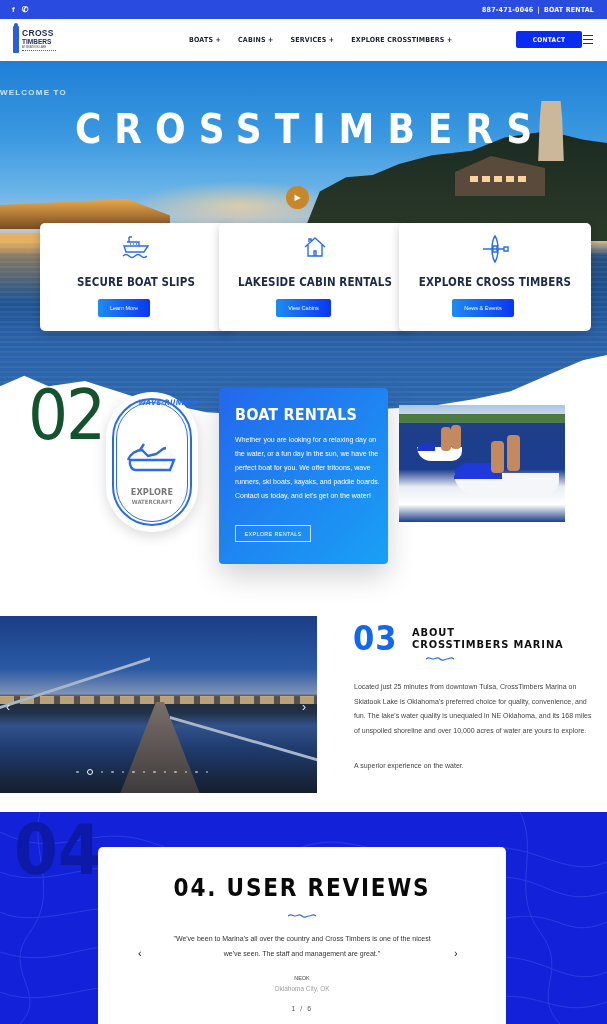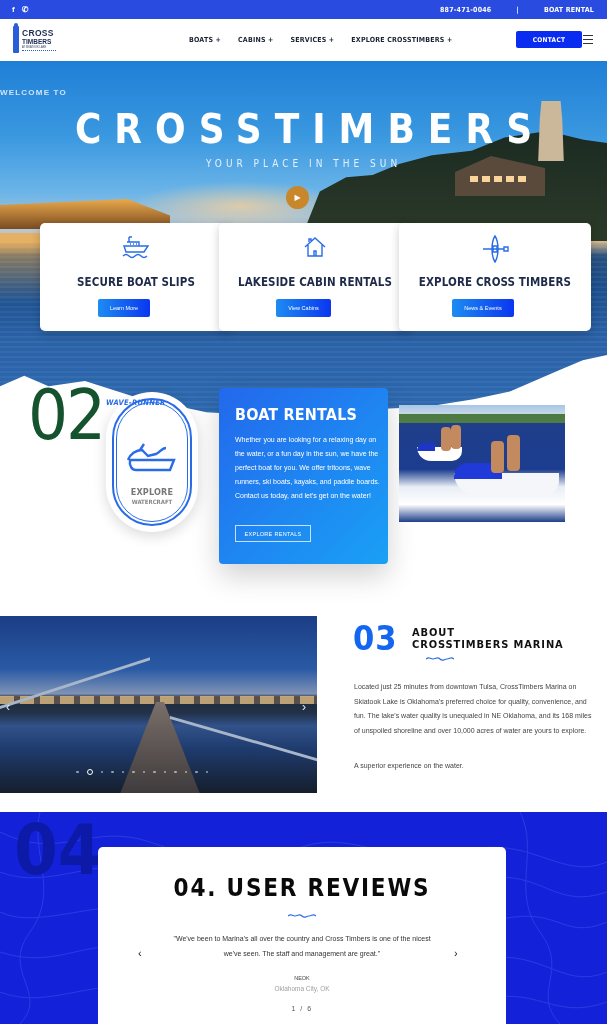--- a/index.html
+++ b/index.html
@@ -1,21 +1,21 @@
 <!DOCTYPE html>
 <html><head>
 <meta charset="utf-8">
 <style>
 *{box-sizing:border-box;margin:0;padding:0}
 html,body{width:607px;height:1024px;overflow:hidden;background:#fff;font-family:"Liberation Sans",sans-serif}
 .cond{font-family:"DejaVu Sans",sans-serif;font-stretch:condensed;}
 
 .topbar{position:absolute;left:0;top:0;width:607px;height:19px;background:#2a4be0;color:#fff;font-size:7px;font-weight:bold}
 .topbar .social{position:absolute;left:12px;top:5px;display:flex;gap:7px;font-size:8px}
-.topbar .right{position:absolute;right:13px;top:6px;display:flex;gap:25px;letter-spacing:.2px}
+.topbar .right{position:absolute;right:13px;top:6px;display:flex;gap:4px;letter-spacing:.2px}
 
 .nav{position:absolute;left:0;top:19px;width:607px;height:42px;background:#fff}
 .logo{position:absolute;left:13px;top:7px;width:50px;height:28px}
 .logo .tower{position:absolute;left:0;top:0;width:6px;height:27px;background:#2a5fd8;border-radius:1px}
 .logo .tower:before{content:"";position:absolute;left:1px;top:-3px;width:4px;height:4px;background:#2a5fd8;border-radius:2px 2px 0 0}
 .logo .t1{position:absolute;left:9px;top:3px;font-size:8.5px;font-weight:bold;color:#1c2a55;letter-spacing:.3px;line-height:8px}
 .logo .t2{position:absolute;left:9px;top:12px;font-size:6.5px;font-weight:bold;color:#1c2a55;line-height:7px}
 .logo .t3{position:absolute;left:9px;top:20px;font-size:2.6px;color:#1c2a55;line-height:3px}
 .logo .wave{position:absolute;left:9px;top:24px;width:34px;height:2px;border-top:1px dotted #2a5fd8}
 .menu{position:absolute;left:189px;top:17px;display:flex;gap:17px;font-size:7px;font-weight:bold;color:#1c2233;letter-spacing:.2px}
@@ -43,21 +43,21 @@
 .fcard .ftitle{position:absolute;left:0;top:52px;width:100%;font-size:11.5px;font-weight:bold;color:#1e2a4a;letter-spacing:.1px}
 .fcard .fbtn{position:absolute;top:76px;height:18px;border:none;border-radius:2px;color:#fff;font-size:5.5px;background:linear-gradient(90deg,#1d8cf2,#0a36f0)}
 
 .splash{position:absolute;left:0;top:355px;width:607px;height:260px;background:#fff;
  clip-path:polygon(0 12%,4% 8%,8% 12%,14% 10%,22% 16%,34% 22%,48% 24%,60% 21%,70% 20%,78% 17%,84% 14%,88% 10%,92% 6%,96% 2%,100% 0,100% 100%,0 100%)}
 .big02{position:absolute;left:28px;top:380px;font-size:70px;font-weight:normal;color:#14532d;letter-spacing:-2px;line-height:70px}
 
 .badge{position:absolute;left:106px;top:392px;width:92px;height:140px;border-radius:46px;background:#fff;box-shadow:0 4px 14px rgba(0,0,0,.15)}
 .badge .ring{position:absolute;left:6px;top:6px;right:6px;bottom:6px;border:2px solid #2a6ce8;border-radius:40px}
 .badge .ring2{position:absolute;left:10px;top:10px;right:10px;bottom:10px;border:1px solid #2a6ce8;border-radius:36px}
-.badge .arc{position:absolute;left:0;top:6px;width:100%;text-align:left;font-size:7.5px;font-weight:bold;color:#2a6ce8;font-style:italic;letter-spacing:.3px}
+.badge .arc{position:absolute;left:0;top:6px;width:100%;text-align:right;font-size:7.5px;font-weight:bold;color:#2a6ce8;font-style:italic;letter-spacing:.3px}
 .badge .jet{position:absolute;left:18px;top:48px;width:56px;height:36px}
 .badge .p1{position:absolute;left:0;top:95px;width:100%;text-align:center;font-size:9px;font-weight:bold;color:#777;letter-spacing:.2px}
 .badge .p2{position:absolute;left:0;top:106px;width:100%;text-align:center;font-size:6px;font-weight:bold;color:#888}
 
 .rental{position:absolute;left:219px;top:388px;width:169px;height:176px;border-radius:4px;background:linear-gradient(135deg,#2368ec,#1aa0f6);box-shadow:0 12px 28px rgba(0,0,0,.18);color:#fff}
 .rental h2{position:absolute;left:16px;top:17px;font-size:16px;font-weight:bold;letter-spacing:.2px}
 .rental p{position:absolute;left:16px;top:45px;width:145px;font-size:7px;line-height:14px}
 .rental .rbtn{position:absolute;left:16px;top:137px;width:76px;height:17px;border:1px solid rgba(255,255,255,.75);background:transparent;color:#fff;font-size:5.5px;letter-spacing:.3px}
 
 .jetphoto{position:absolute;left:399px;top:405px;width:166px;height:117px;overflow:hidden;background:linear-gradient(180deg,#a9c6e6 0,#c8d8e9 8%,#4c7a3e 8%,#4f7c48 15%,#1f3f8b 15%,#1c3d8f 55%,#e9eef5 70%,#ffffff 85%,#1d3f8a 100%)}
@@ -135,21 +135,20 @@
   <div class="sky-sun"></div>
   <div class="trees"></div>
   <div class="house"></div>
   <div class="house-lights"></div>
   <div class="tower"></div>
   <div class="dock"></div>
   <div class="dock-refl"></div>
   <div class="water"></div>
   <div class="welcome">WELCOME TO</div>
   <div class="hero-title cond">CROSSTIMBERS</div>
-  <div class="tagline cond">YOUR PLACE IN THE SUN</div>
   <button class="play-btn">
       <span>▶</span>
     </button>
 </div>
 
 <div class="fcard" style="left:40px">
   <div class="icon">
     <svg width="30" height="24" viewBox="0 0 30 24" fill="none" stroke="#2a6ce8" stroke-width="1.4">
         <path d="M8 2v5M8 2h3M6 7h12v4M3 11h24l-4 6H5z M9 9h1M12 9h1M15 9h1M2 21c2-2 4-2 6 0s4 2 6 0 4-2 6 0 4 2 6 0"></path>
       </svg>

